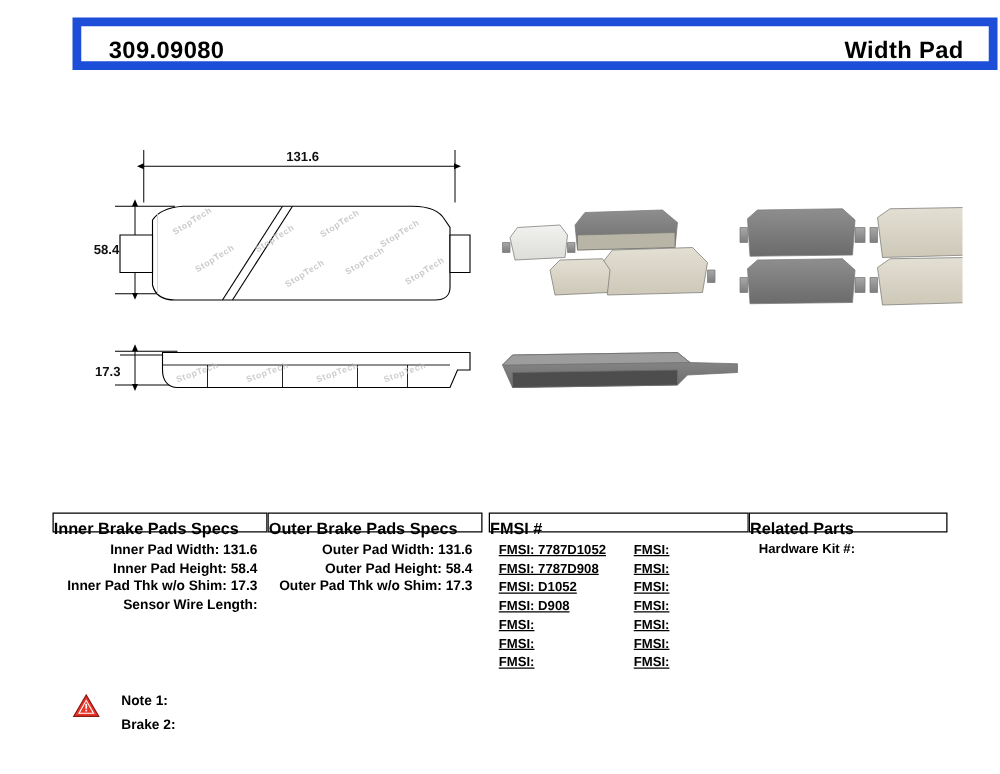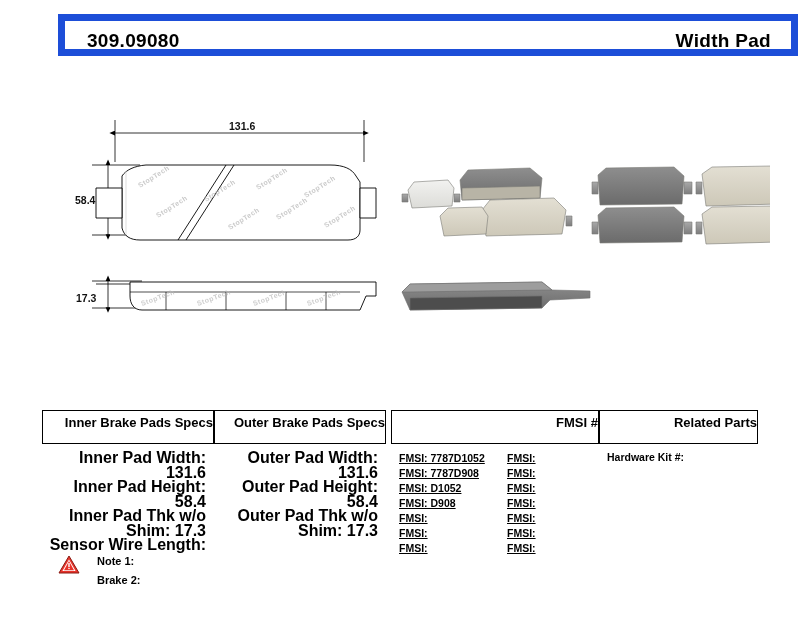--- a/index.html
+++ b/index.html
@@ -77,31 +77,31 @@
     width: 716px;
     height: 140px;
   }
   .tbl {
     position: absolute;
     top: 0;
     box-sizing: border-box;
   }
   .tbl .thead {
     border: 1px solid #000;
-    height: 34px;
+    height: 16px;
     line-height: 23px;
-    text-align: right;
+    text-align: left;
     font-size: 13px;
     font-weight: bold;
     box-sizing: border-box;
     background: #fff;
   }
   .tbl .tbody {
     padding-top: 7px;
-    font-size: 16px;
+    font-size: 11px;
   }
   .row-right {
     text-align: right;
     padding-right: 8px;
     line-height: 14.5px;
     font-weight: bold;
   }
   .row-right .val {
     font-weight: bold;
   }

